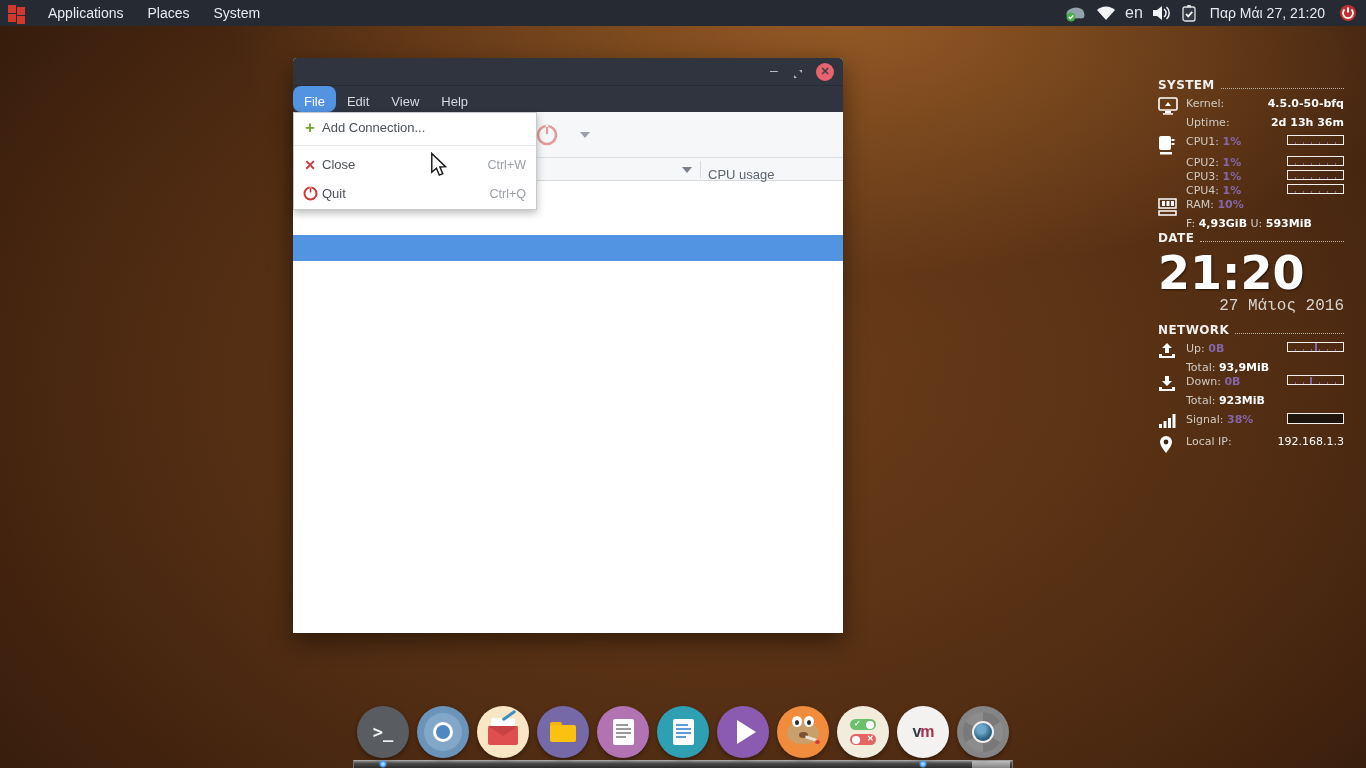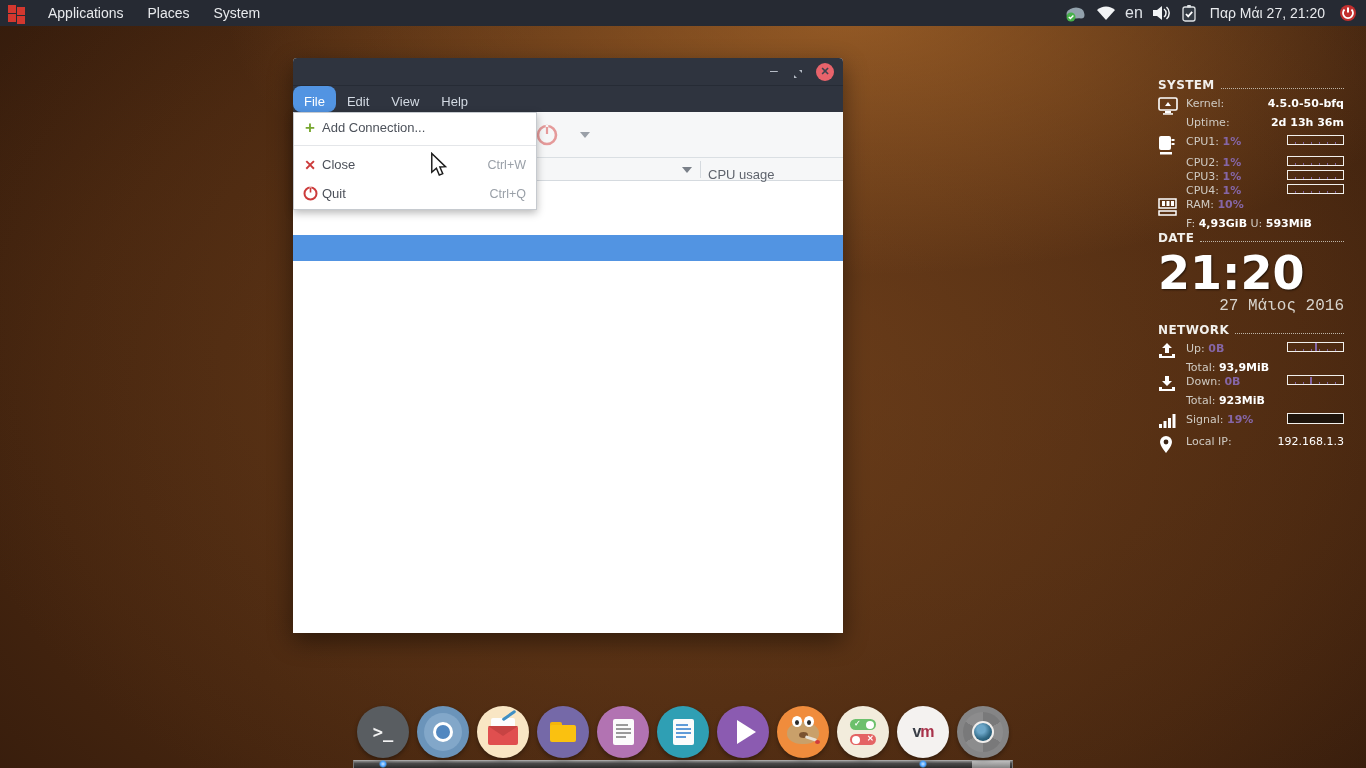--- a/index.html
+++ b/index.html
@@ -345,21 +345,21 @@
     <div class="c-row mt6">
       <span class="c-icon">
         <svg width="18" height="16" viewBox="0 0 18 16">
           <rect x="1" y="11" width="3" height="4" fill="#fff"></rect>
             <rect x="5.5" y="8" width="3" height="7" fill="#fff"></rect>
           <rect x="10" y="5" width="3" height="10" fill="#fff"></rect>
             <rect x="14.5" y="1" width="3" height="14" fill="#fff"></rect>
         </svg>
       </span>
       <span class="c-label">Signal:</span>&nbsp;
-      <span class="c-purple">19%</span>
+      <span class="c-purple">38%</span>
       <span class="c-flex"></span>
       <span class="sigbar"><span class="fill" style="width: 84%;"></span></span>
     </div>
     <div class="c-row mt6">
       <span class="c-icon">
         <svg width="16" height="19" viewBox="0 0 16 19">
           <path d="M8 1 a6 6 0 0 1 6 6 c0 4 -6 11 -6 11 s-6 -7 -6 -11 a6 6 0 0 1 6 -6 z" fill="#fff"></path>
           <circle cx="8" cy="7" r="2.4" fill="#3a2414"></circle>
         </svg>
       </span>

